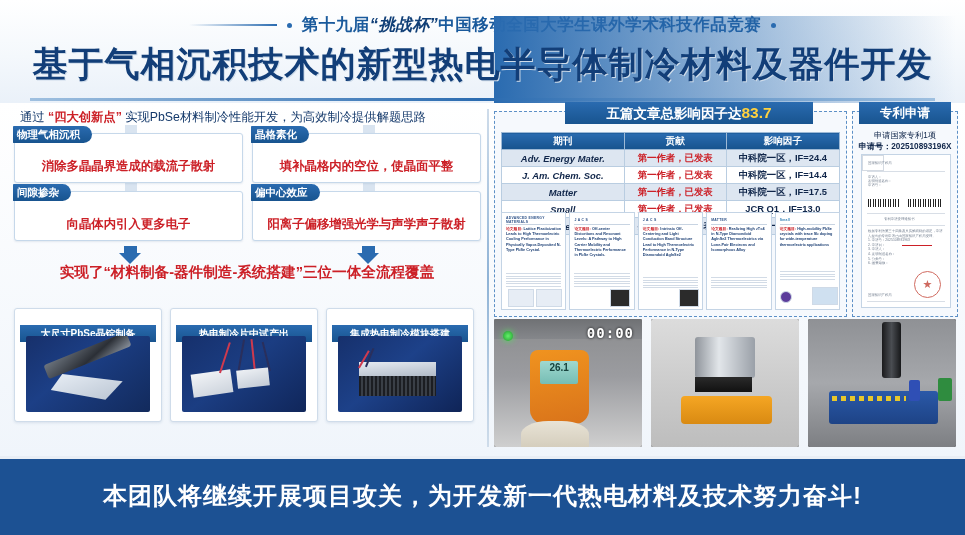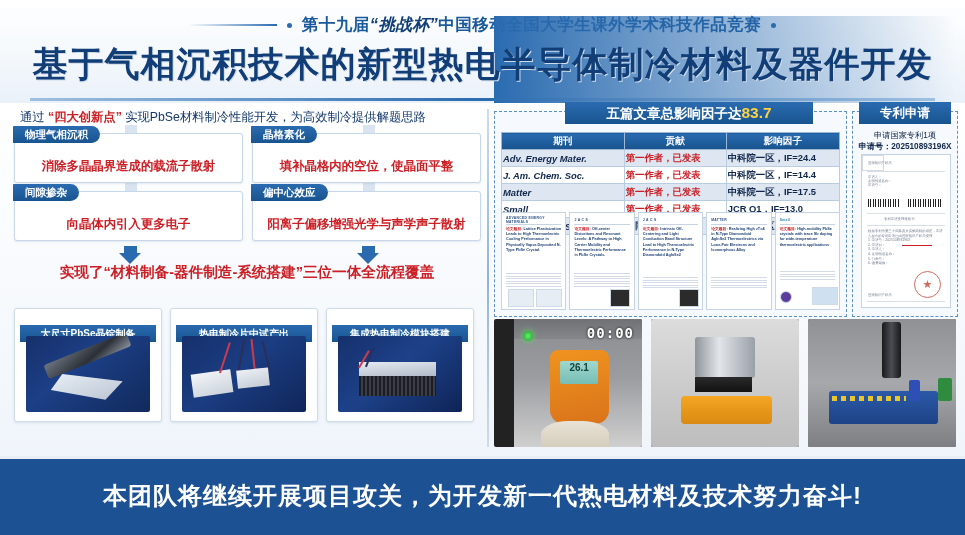--- a/index.html
+++ b/index.html
@@ -35,21 +35,21 @@
   .lead{position:absolute;left:8px;top:6px;width:455px;font-size:12.3px;color:#14396b;
      white-space:nowrap;}
   .lead .hl{color:#cc2027;font-weight:bold;}
   .cards{position:absolute;left:0;top:30px;width:470px;height:112px;}
   .card{position:absolute;width:227px;height:48px;background:#fff;
      border:1px solid #c6d8ea;border-radius:3px;box-shadow:0 1px 2px rgba(30,70,120,.10);}
   .card.c1{left:2px;top:0;}
   .card.c2{left:240px;top:0;}
   .card.c3{left:2px;top:58px;}
   .card.c4{left:240px;top:58px;}
-  .card .tag{position:absolute;left:-2px;top:-8px;height:17px;padding:0 12px 0 12px;
+  .card .tag{position:absolute;left:-2px;top:-8px;height:17px;padding:0 12px 0 4px;
      background:linear-gradient(180deg,#2a6bb0,#18548f);color:#fff;font-size:10.5px;font-weight:bold;
      line-height:17px;border-radius:1px 10px 10px 1px;white-space:nowrap;}
   .card .body{position:absolute;left:0;top:17px;width:227px;height:31px;
      display:flex;align-items:center;justify-content:center;
      color:#cc2027;font-size:12.4px;font-weight:bold;white-space:nowrap;}
   .connector{position:absolute;background:#d9e4f0;}
   .arrow-dn{position:absolute;width:0;height:0;border-left:11px solid transparent;
      border-right:11px solid transparent;border-top:11px solid #2a6bb0;}
   .arrow-stem{position:absolute;width:13px;height:9px;background:#2a6bb0;}
   .summary{position:absolute;left:4px;top:160px;width:462px;text-align:center;
@@ -76,21 +76,21 @@
   .pubs{position:absolute;left:0;top:4px;width:351px;height:204px;
      border:1px dashed #5d90c6;background:#f6f9fd;}
   .pubs-banner{position:absolute;left:52px;top:-10px;width:248px;height:22px;
      background:linear-gradient(180deg,#2a6bb0,#18548f);color:#fff;font-size:13.5px;font-weight:bold;
      line-height:22px;text-align:center;white-space:nowrap;margin-left:18px;}
   .pubs-banner .num{color:#ffd23f;font-size:15.5px;}
   table.pubtable{position:absolute;left:6px;top:20px;width:339px;border-collapse:collapse;
      font-size:9.4px;}
   table.pubtable th{background:linear-gradient(180deg,#2a6bb0,#17538e);color:#fff;
      font-weight:bold;height:14px;font-size:9.6px;border:1px solid #9db9d6;}
-  table.pubtable td{height:14px;border:1px solid #b9cde1;
+  table.pubtable td{height:14px;text-align:center;border:1px solid #b9cde1;
      font-weight:bold;color:#10264a;white-space:nowrap;}
   table.pubtable tr:nth-child(odd) td{background:#dde6f1;}
   table.pubtable tr:nth-child(even) td{background:#ffffff;}
   table.pubtable td.journal{font-style:italic;}
   table.pubtable td.contrib{color:#cc2027;}
   table.pubtable td.contrib.shared{color:#10264a;}
 
   .thumbs{position:absolute;left:6px;top:100px;width:339px;height:96px;display:flex;gap:3px;}
   .thumb{position:relative;width:65px;height:96px;background:#fff;border:1px solid #c4d4e5;
      overflow:hidden;}
@@ -155,21 +155,21 @@
   .ph-pellets:after{content:"";position:absolute;left:44%;top:44%;width:26%;height:24%;
      background:linear-gradient(170deg,#eef1f5,#c3cbd6);transform:rotate(-6deg);}
   .wire{position:absolute;width:2px;background:#cf3a4e;transform-origin:bottom;}
   .ph-module{width:100%;height:100%;background:
      linear-gradient(140deg,#16306c 0%,#1d4189 45%,#0f2457 100%);position:relative;}
   .ph-module:before{content:"";position:absolute;left:17%;top:34%;width:62%;height:20%;
      background:linear-gradient(175deg,#e6ebf2,#aeb8c6);}
   .ph-module:after{content:"";position:absolute;left:17%;top:53%;width:62%;height:26%;
      background:repeating-linear-gradient(90deg,#1b1d22 0 2px,#3a3f47 2px 4px);}
 
-  .md1{width:100%;height:100%;background:linear-gradient(180deg,#8b8c8e 0%,#9b9ca0 45%,#cfcfcf 100%);position:relative;margin-left:20px;}
+  .md1{width:100%;height:100%;background:linear-gradient(180deg,#8b8c8e 0%,#9b9ca0 45%,#cfcfcf 100%);position:relative;}
   .md1 .gun{position:absolute;left:24%;top:24%;width:40%;height:58%;
      background:linear-gradient(170deg,#f0931f,#d9731a);border-radius:8px 8px 14px 14px;}
   .md1 .lcd{position:absolute;left:31%;top:33%;width:26%;height:18%;
      background:linear-gradient(180deg,#9fd8cf,#76bdb4);border-radius:2px;
      color:#17433e;font-size:10px;font-weight:bold;text-align:center;line-height:13px;}
   .md1 .led{position:absolute;left:6%;top:9%;width:10px;height:10px;border-radius:50%;
      background:radial-gradient(circle,#63f06a,#1f9b2c);box-shadow:0 0 6px #52e05c;}
   .md1 .hand{position:absolute;left:18%;bottom:-6%;width:46%;height:26%;
      background:linear-gradient(180deg,#e8e3d6,#cfc7b5);border-radius:40% 40% 10% 10%;}
   .md1 .bar{position:absolute;left:0;top:0;width:100%;height:16%;

